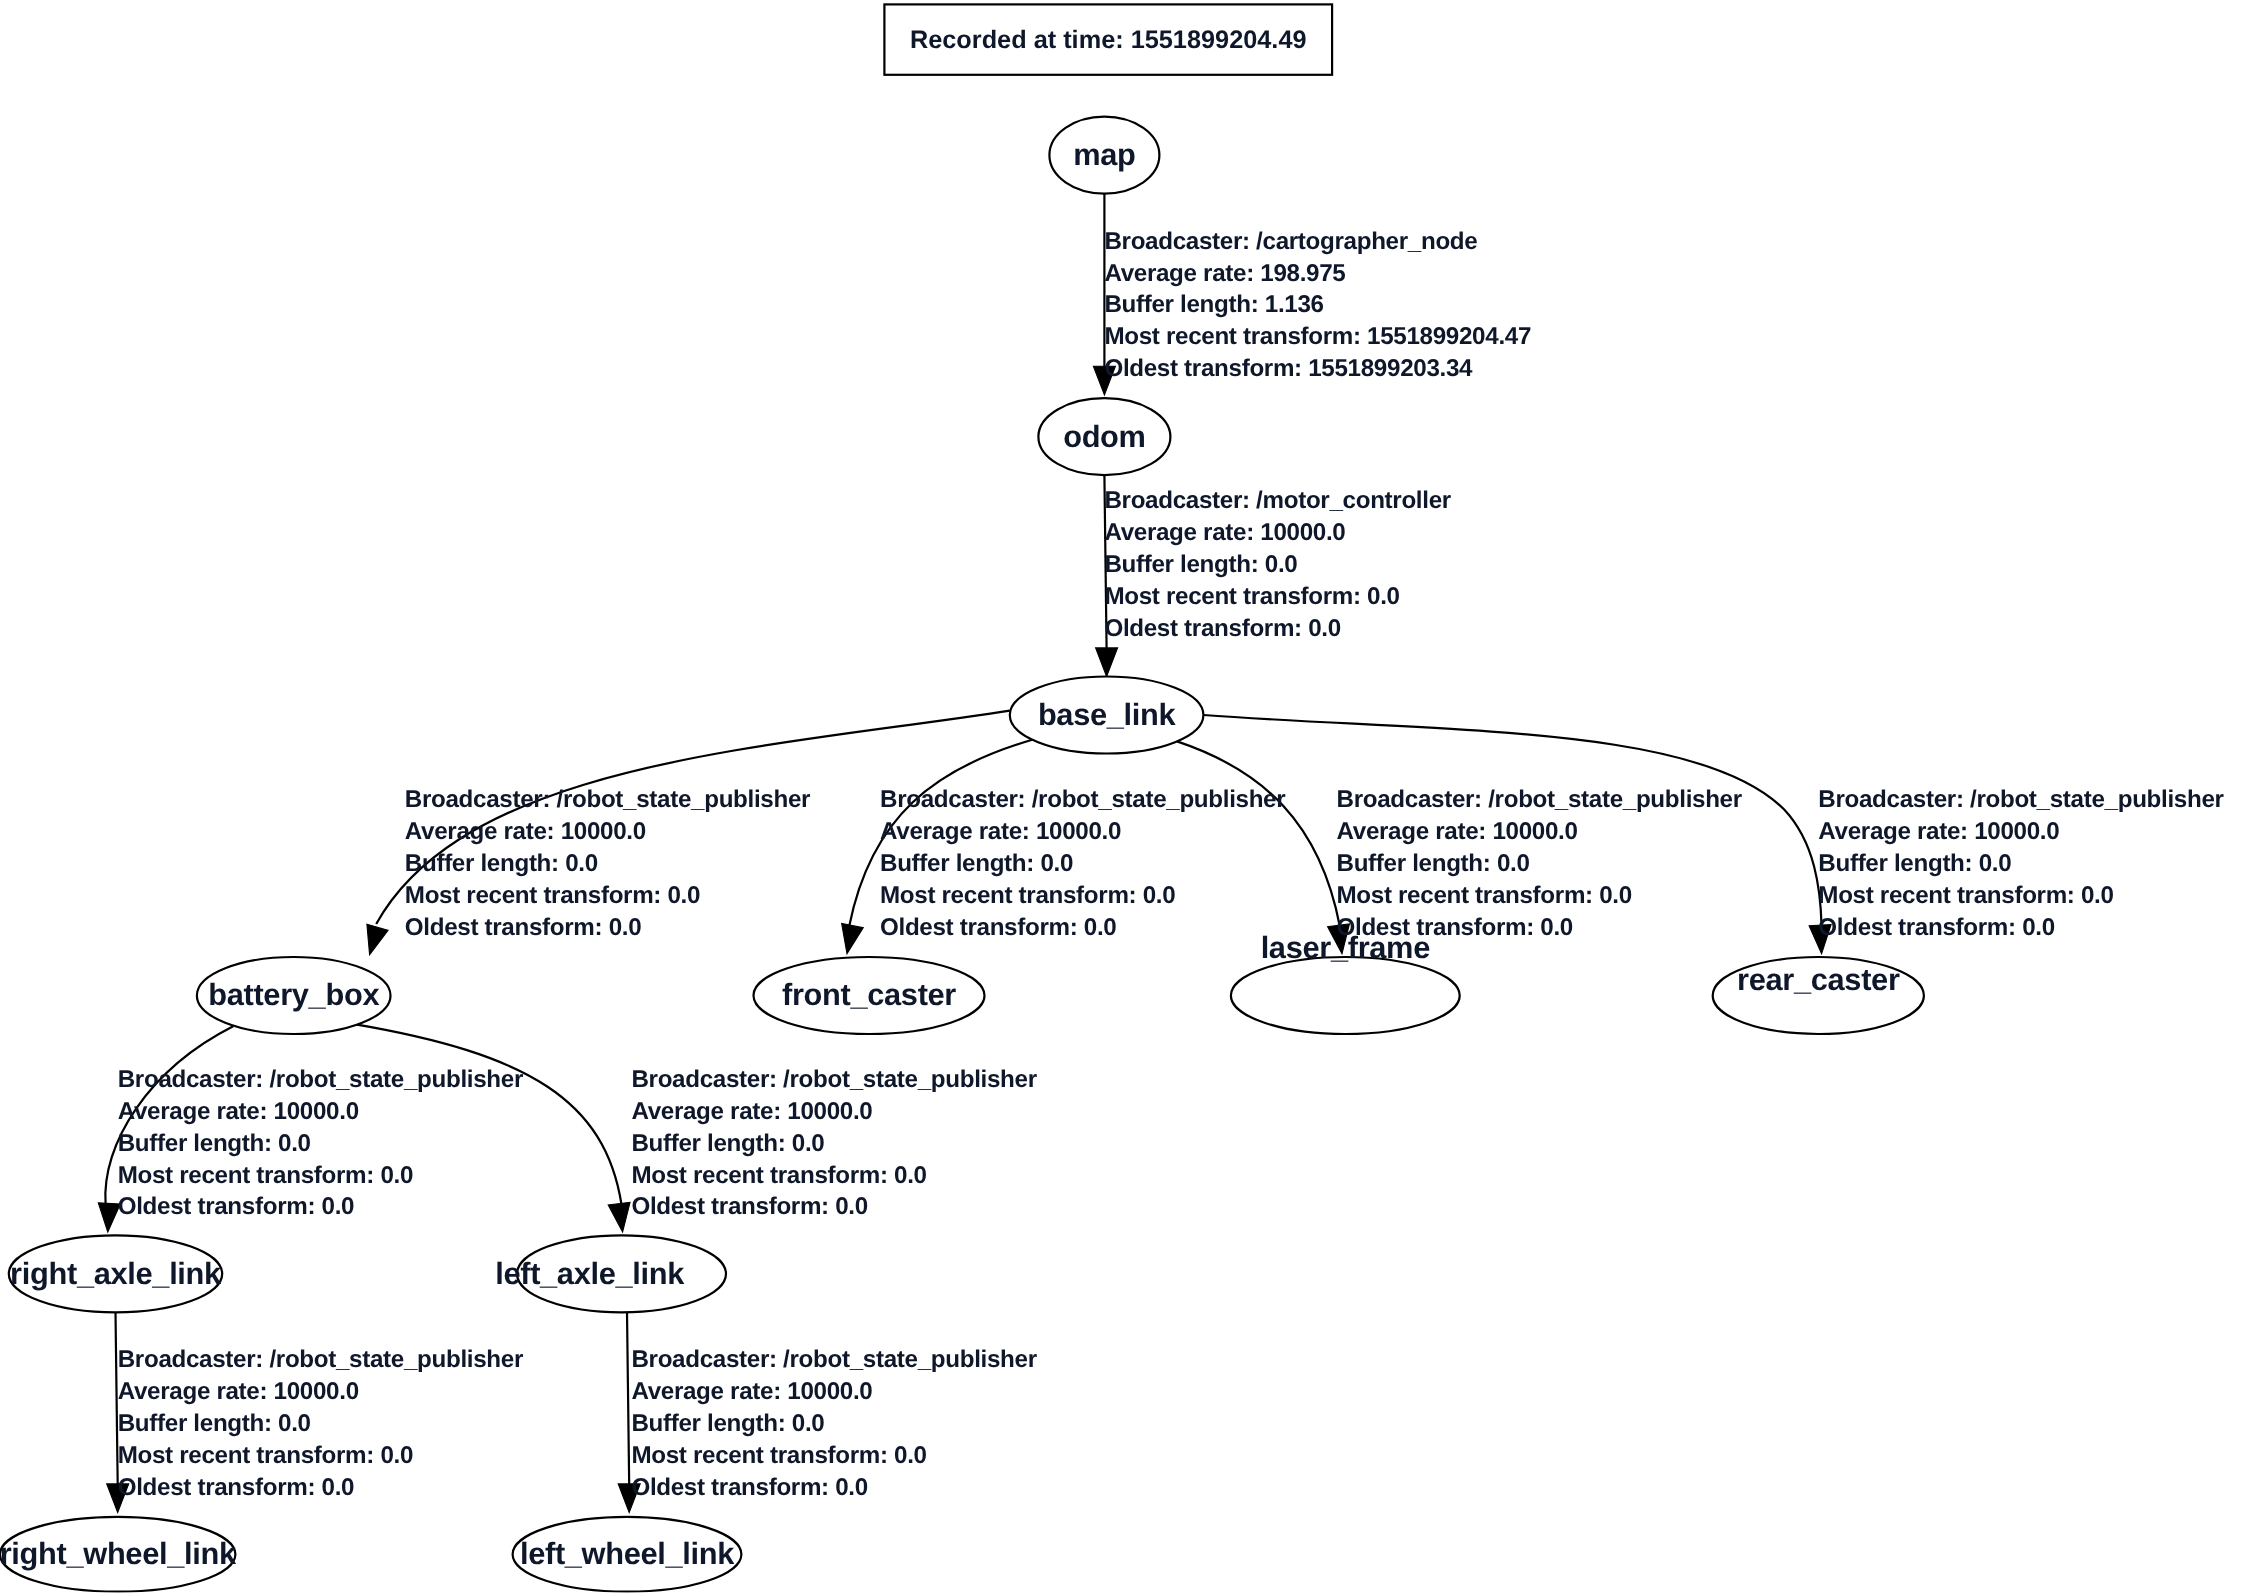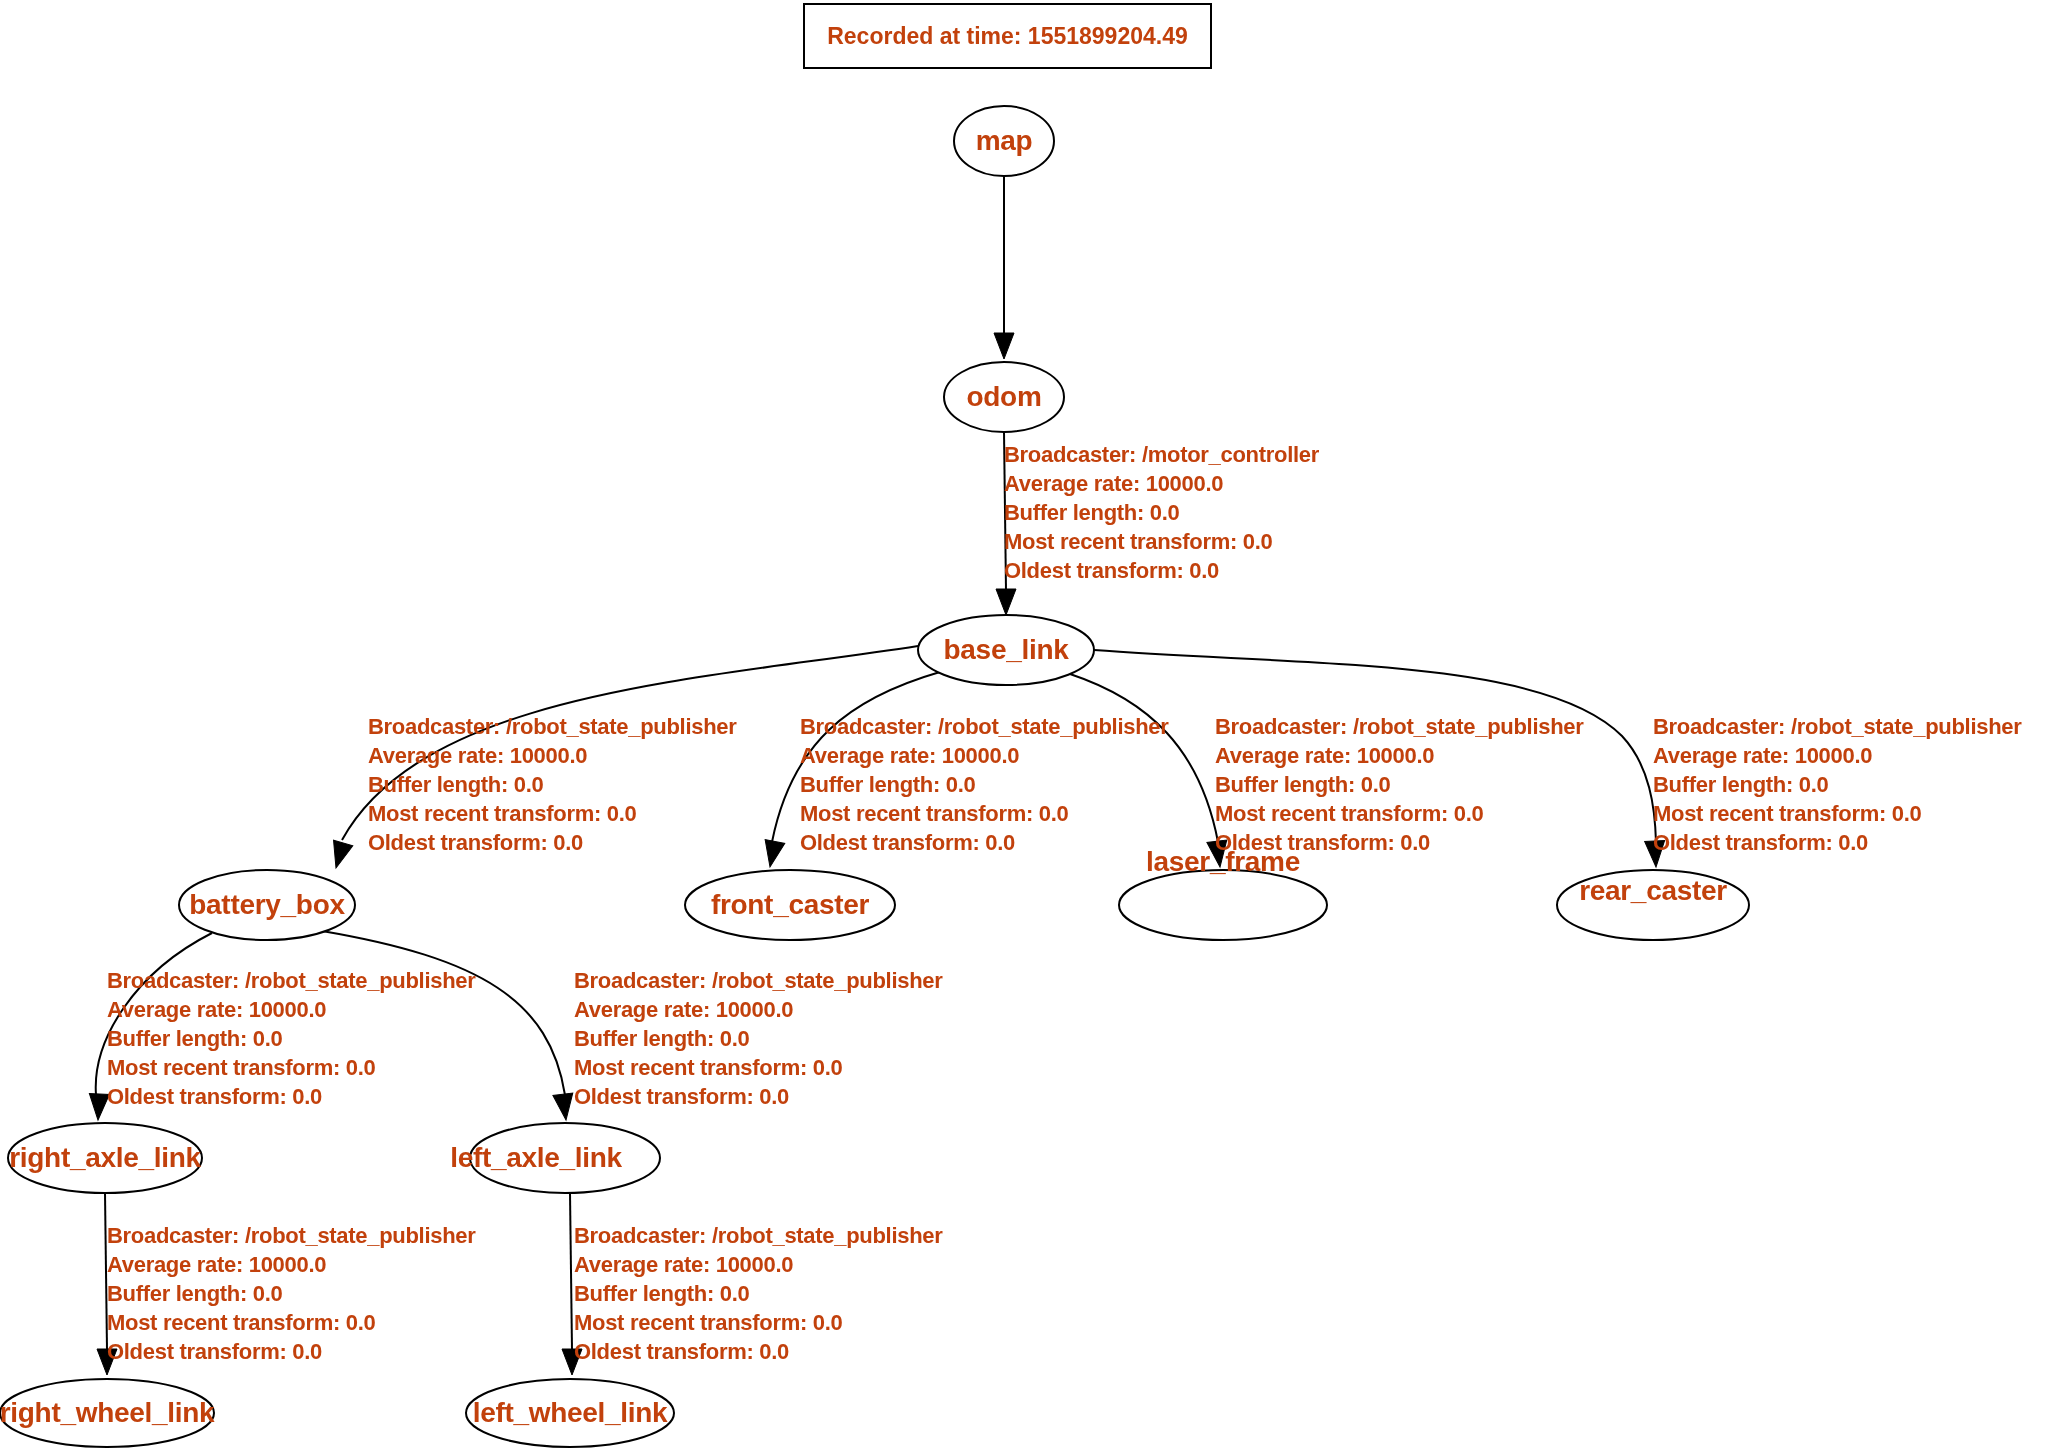--- a/index.html
+++ b/index.html
@@ -6,21 +6,21 @@
     margin: 0;
     padding: 0;
     background: #ffffff;
   }
   #stage {
     position: relative;
     width: 2047px;
     height: 1448px;
     background: #ffffff;
     font-family: "Liberation Sans", sans-serif;
-    color: #c2410c;
+    color: #0f172a;
     overflow: hidden;
   }
   #graph-svg {
     position: absolute;
     left: 0;
     top: 0;
   }
   #graph-svg ellipse {
     fill: #ffffff;
     stroke: #000000;
@@ -126,20 +126,27 @@
   <div class="node-label" style="left:1006px;top:650px">base_link</div>
   <div class="node-label" style="left:267px;top:905px">battery_box</div>
   <div class="node-label" style="left:790px;top:905px">front_caster</div>
   <div class="node-label" style="left:1223px;top:862px">laser_frame</div>
   <div class="node-label" style="left:1653px;top:891px">rear_caster</div>
   <div class="node-label" style="left:105px;top:1158px">right_axle_link</div>
   <div class="node-label" style="left:536px;top:1158px">left_axle_link</div>
   <div class="node-label" style="left:107px;top:1413px">right_wheel_link</div>
   <div class="node-label" style="left:570px;top:1413px">left_wheel_link</div>
 
+  <div class="elabel" style="left:1004px;top:204px">
+    <div>Broadcaster: /cartographer_node</div>
+    <div>Average rate: 198.975</div>
+    <div>Buffer length: 1.136</div>
+    <div>Most recent transform: 1551899204.47</div>
+    <div>Oldest transform: 1551899203.34</div>
+  </div>
 
   <div class="elabel" style="left:1004px;top:440px">
     <div>Broadcaster: /motor_controller</div>
     <div>Average rate: 10000.0</div>
     <div>Buffer length: 0.0</div>
     <div>Most recent transform: 0.0</div>
     <div>Oldest transform: 0.0</div>
   </div>
 
   <div class="elabel" style="left:368px;top:712px">

